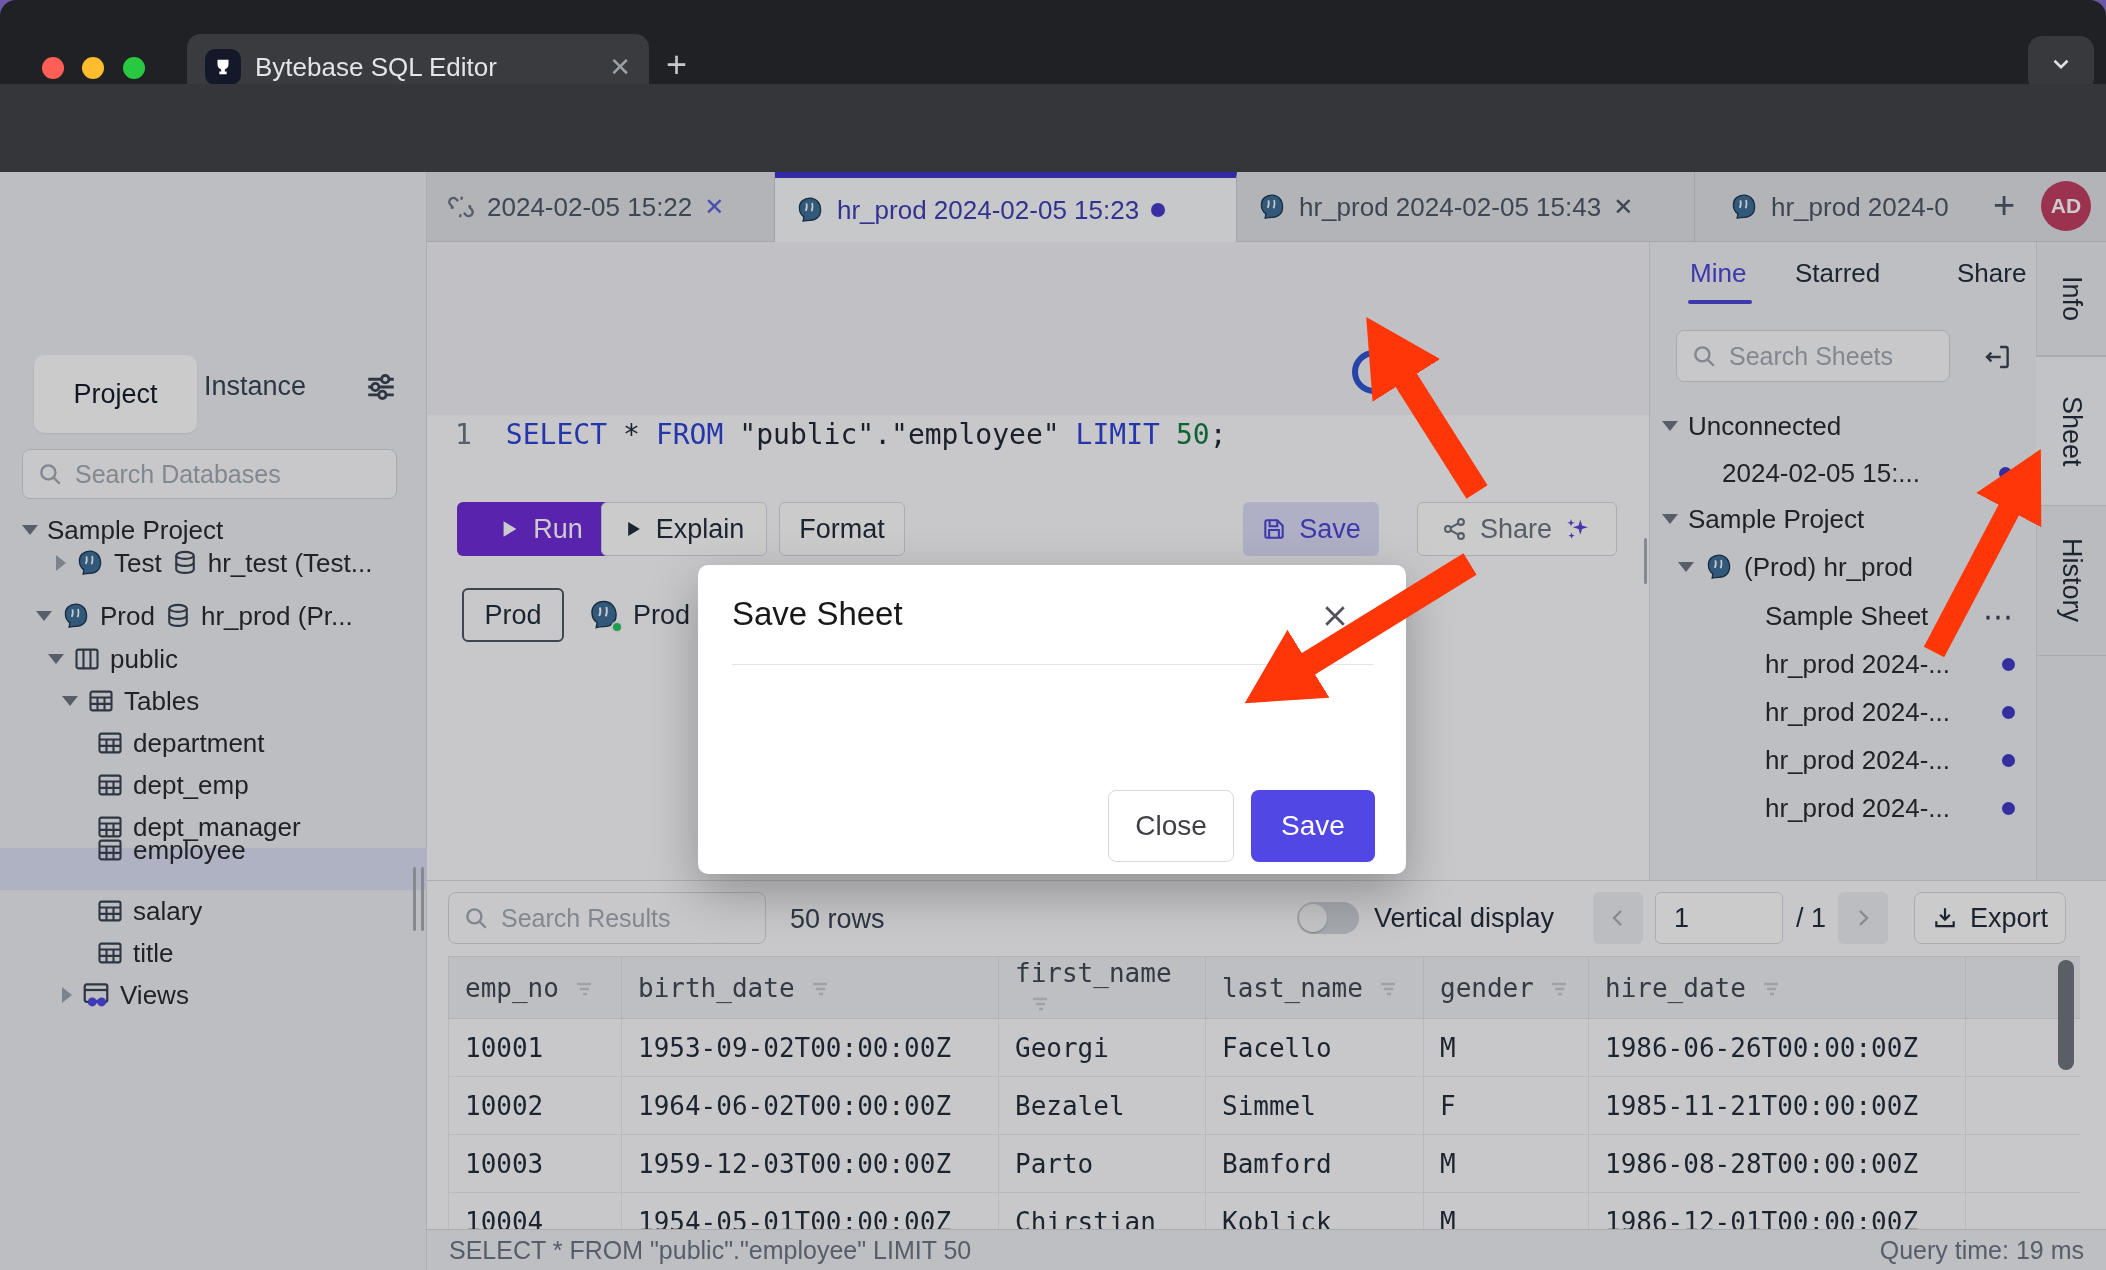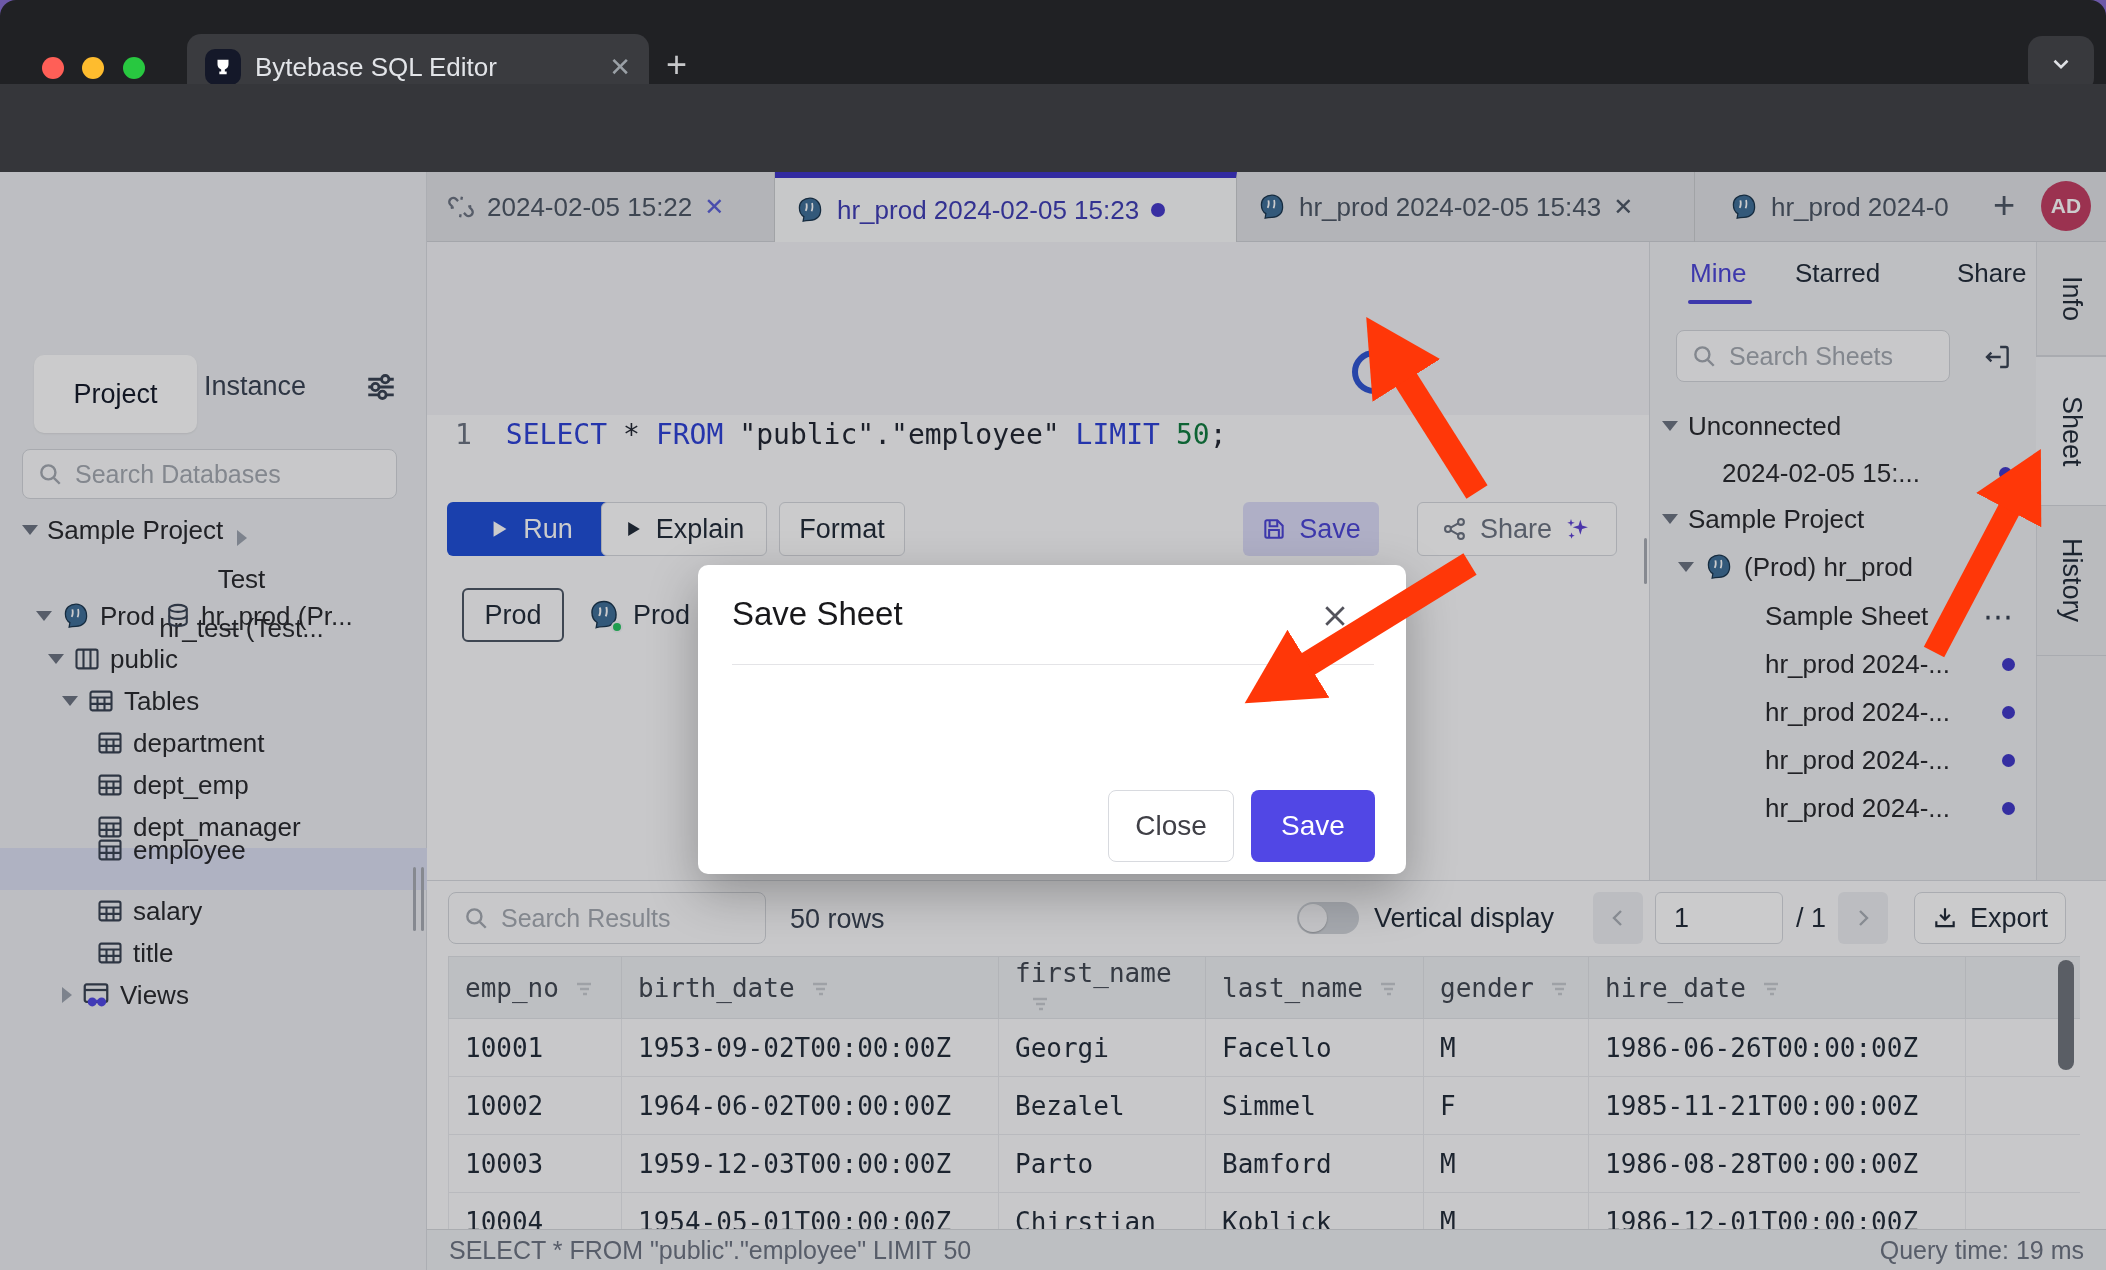--- a/index.html
+++ b/index.html
@@ -183,21 +183,21 @@
             <circle cx="10.5" cy="10.5" r="6.5"></circle>
             <path d="M15.5 15.5L21 21"></path>
           </svg>
       <span>Search Databases</span>
     </div>
 
     <div class="tree-row" style="top:337px;padding-left:22px;">
       <span class="cd"></span>
       <span>Sample Project</span>
     </div>
-    <div class="tree-row" style="top:358px;padding-left:56px;flex-direction:column;">
+    <div class="tree-row" style="top:370px;padding-left:56px;">
       <span class="cr"></span>
       <svg width="30" height="30" viewBox="0 0 24 24">
             <path fill="#3d6d97" stroke="#16324a" d="M12 2.5c-5 0-8.5 3.2-8.5 7.6 0 3.2 1.4 5.8 3.6 7.2l-.6 3.6c1.8-.6 2.6-.7 5.5-.7 5 0 8.5-3 8.5-8.3S17 2.5 12 2.5z"></path>
             <path fill="#fff" d="M8.4 6.8c.5 2 .3 4-.5 5.6l1.3.5c1-1.9 1.2-4.2.6-6.4zM13 6.5c.5 2 .4 4.3-.4 6.2l1.3.5c.9-2.1 1-4.7.4-7z"></path>
           </svg>
       <span>Test</span>
       <svg width="28" height="28" viewBox="0 0 24 24" fill="none" stroke="#374151" stroke-width="1.8">
             <ellipse cx="12" cy="5.5" rx="7.5" ry="3"></ellipse>
             <path d="M4.5 5.5v6c0 1.7 3.4 3 7.5 3s7.5-1.3 7.5-3v-6"></path>
             <path d="M4.5 11.5v6c0 1.7 3.4 3 7.5 3s7.5-1.3 7.5-3v-6"></path>
@@ -324,21 +324,21 @@
             <path fill="#3d6d97" stroke="#16324a" d="M12 2.5c-5 0-8.5 3.2-8.5 7.6 0 3.2 1.4 5.8 3.6 7.2l-.6 3.6c1.8-.6 2.6-.7 5.5-.7 5 0 8.5-3 8.5-8.3S17 2.5 12 2.5z"></path>
             <path fill="#fff" d="M8.4 6.8c.5 2 .3 4-.5 5.6l1.3.5c1-1.9 1.2-4.2.6-6.4zM13 6.5c.5 2 .4 4.3-.4 6.2l1.3.5c.9-2.1 1-4.7.4-7z"></path>
           </svg>
       <span>hr_prod 2024-0</span>
     </div>
     <span class="ab" style="left:1566px;top:12px;font-size:38px;color:#4b5563;">+</span>
   </div>
   <div class="ab avatar">AD</div>
 
   <div class="ab toolzone">
-    <div class="btn" style="left:20px;width:168px;background:#1d4ed8;color:#fff;">
+    <div class="btn" style="left:30px;width:168px;background:#6d28d9;color:#fff;">
       <svg width="22" height="22" viewBox="0 0 24 24">
             <path fill="#fff" d="M5 3.5v17l14-8.5z"></path>
           </svg>
       <span>Run</span>
     </div>
     <div class="btn white" style="left:174px;width:166px;">
       <svg width="20" height="20" viewBox="0 0 24 24">
             <path fill="#1f2937" d="M5 3.5v17l14-8.5z"></path>
           </svg>
       <span>Explain</span>

